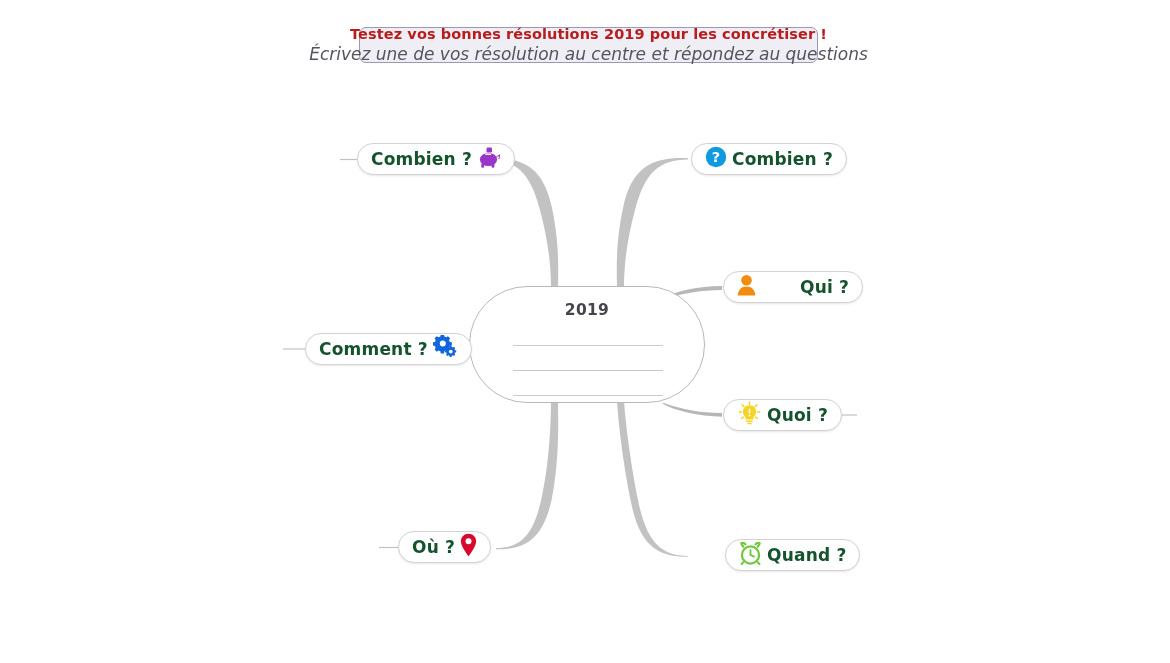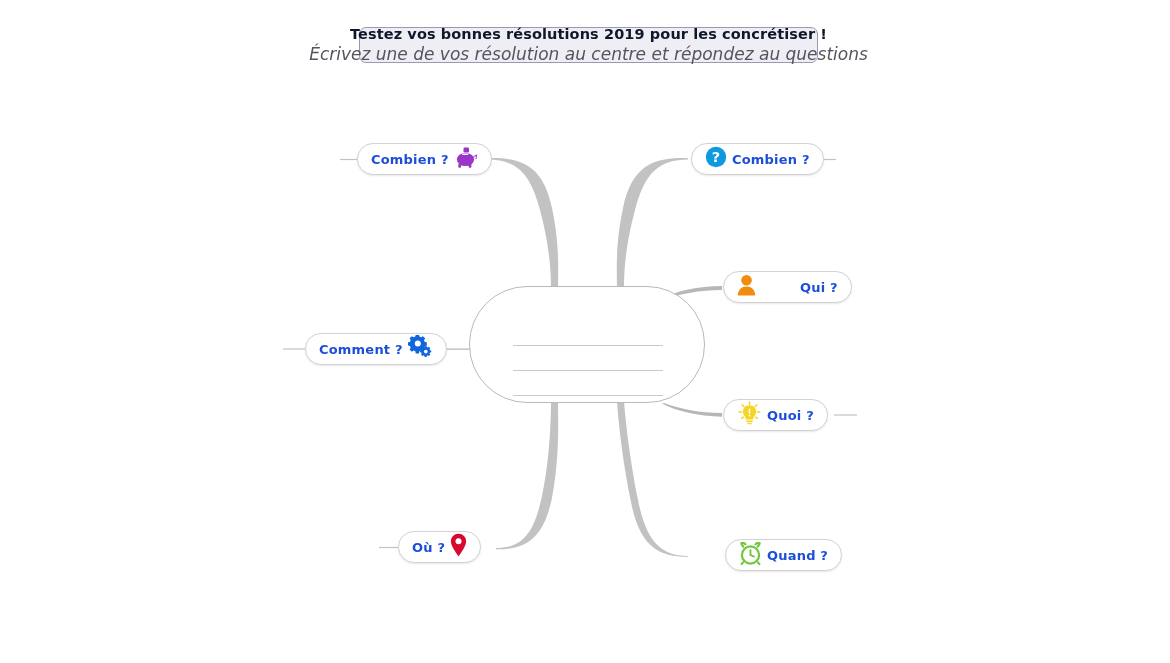--- a/index.html
+++ b/index.html
@@ -29,21 +29,21 @@
     border-radius: 7px;
     display: flex;
     flex-direction: column;
     align-items: center;
     justify-content: center;
     padding-top: 1px;
   }
   #title-main {
     font-size: 14.5px;
     font-weight: bold;
-    color: #0f172a;
+    color: #b91c1c;
     letter-spacing: 0.1px;
     line-height: 1.15;
     white-space: nowrap;
   }
   #title-sub {
     font-size: 17px;
     font-style: italic;
     color: #54545e;
     line-height: 1.25;
     margin-top: 2px;
@@ -104,23 +104,23 @@
     border-radius: 17px;
     box-shadow: 0 1px 2px rgba(80,80,90,0.13);
     display: flex;
     align-items: center;
     gap: 5px;
     padding: 0 13px;
     z-index: 6;
     white-space: nowrap;
   }
   .branch-label {
-    font-size: 13px;
+    font-size: 17px;
     font-weight: bold;
-    color: #1d4ed8;
+    color: #14532d;
     letter-spacing: 0.2px;
     line-height: 1;
   }
   .branch-icon {
     display: block;
     flex: 0 0 auto;
   }
 
   
   #node-combien  { left: 357px; top: 143px; }
@@ -198,20 +198,21 @@
   <line x1="379" y1="547.5" x2="398" y2="547.5" stroke="#c2c2c2" stroke-width="1.2"></line>
   <line x1="797" y1="555.5" x2="818" y2="555.5" stroke="#c2c2c2" stroke-width="1.2"></line>
 </svg>
 
 <div id="title-banner">
   <div id="title-main">Testez vos bonnes résolutions 2019 pour les concrétiser !</div>
   <div id="title-sub">Écrivez une de vos résolution au centre et répondez au questions</div>
 </div>
 
 <div id="central-node">
+  <div id="central-title">2019</div>
   <div class="central-rule" id="central-rule-0"></div>
   <div class="central-rule" id="central-rule-1"></div>
   <div class="central-rule" id="central-rule-2"></div>
 </div>
 
 <div class="branch-node" id="node-combien">
   <span class="branch-label">Combien ?</span>
   <span class="branch-icon">
     <svg width="24" height="21" viewBox="0 0 24 21">
       <rect x="9.5" y="0.5" width="5.5" height="5" rx="1.2" fill="#9b35c8"></rect>

